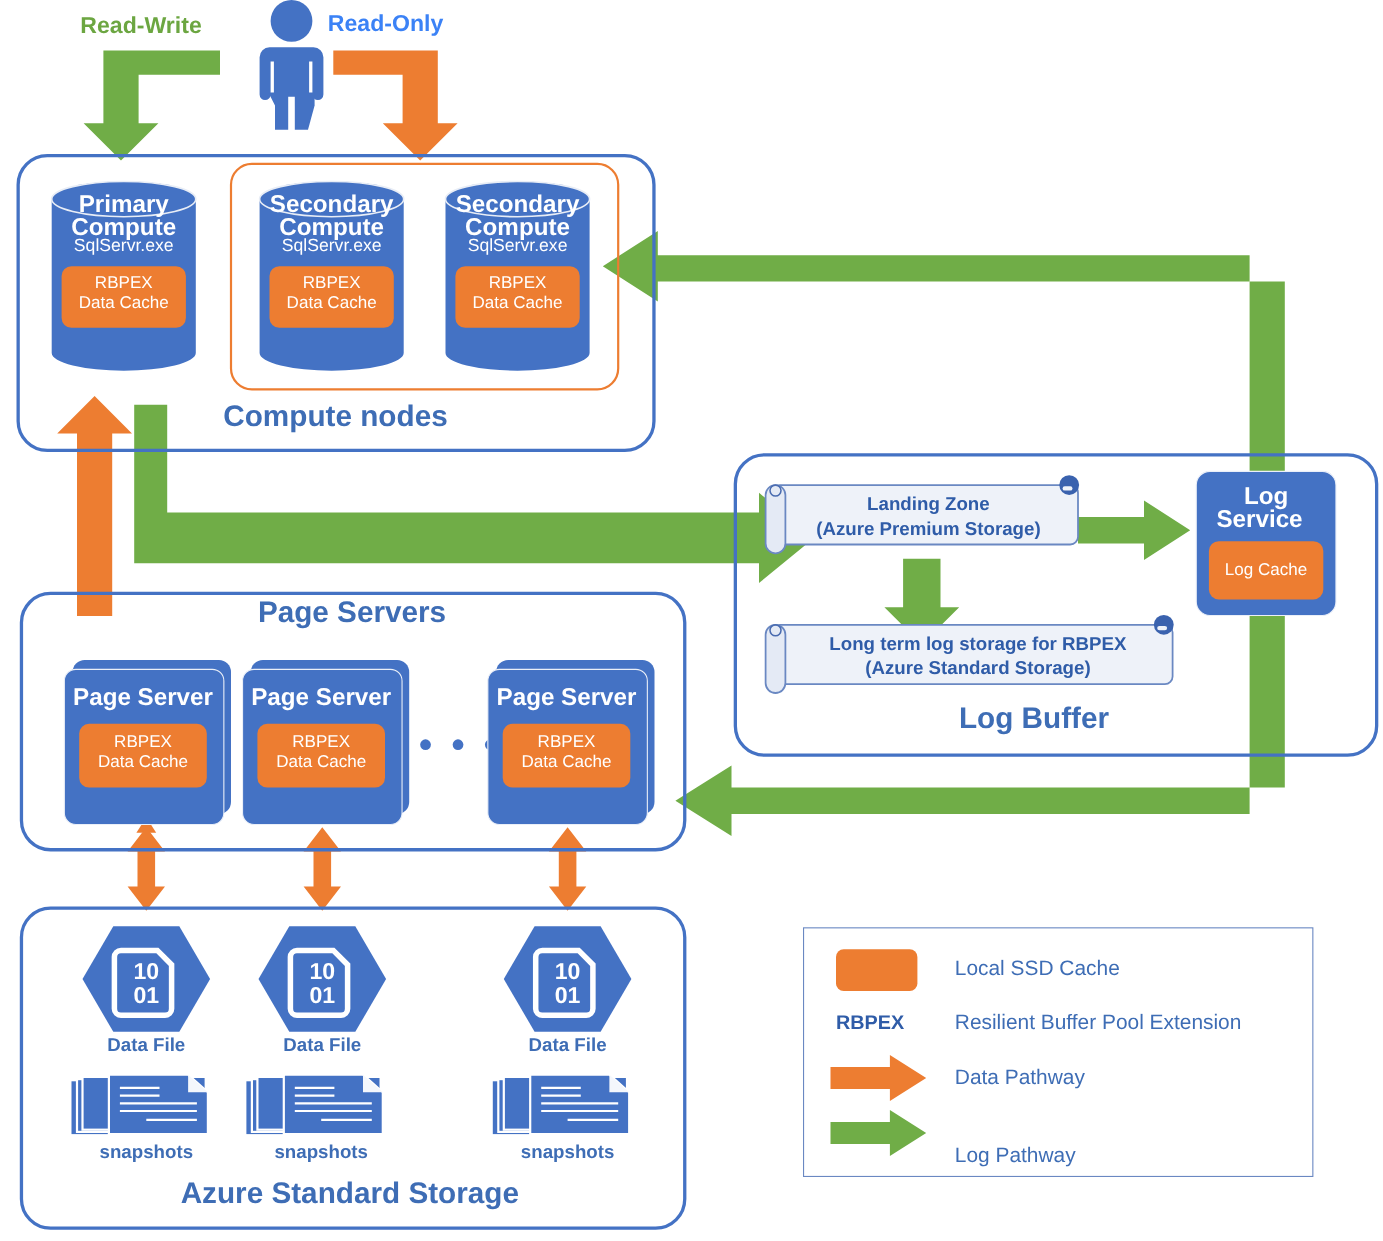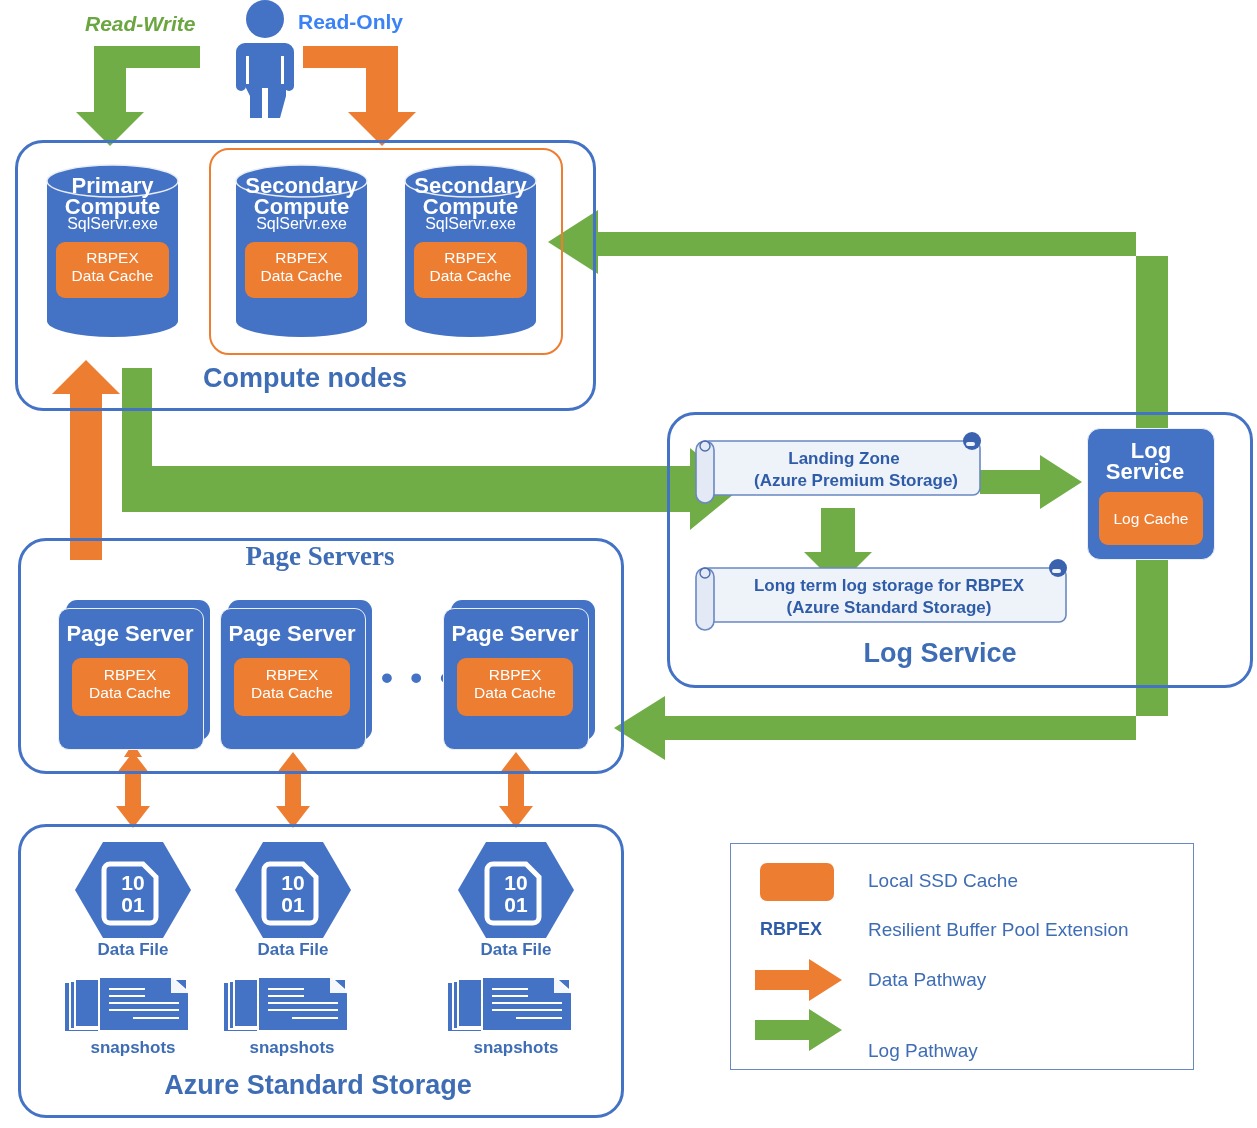--- a/index.html
+++ b/index.html
@@ -81,21 +81,21 @@
     </g>
   </svg>
 
   <svg class="abs" style="left:222px;top:0px;width:86px;height:120px;" viewBox="0 0 86 120">
     <circle cx="43" cy="19" r="19" fill="#4472C4"></circle>
     <path d="M23,43 h40 a9,9 0 0 1 9,9 v34 a5,5 0 0 1 -10,0 v-30 h-3 v32 h-32 v-32 h-3 v30 a5,5 0 0 1 -10,0 v-34 a9,9 0 0 1 9,-9 Z" fill="#4472C4"></path>
     <path d="M22,84 h18 v34 h-12 v-22 Z" fill="#4472C4"></path>
     <path d="M46,84 h18 v12 l-6,22 h-12 Z" fill="#4472C4"></path>
   </svg>
 
-  <div class="hdr-lbl rw" style="left:85px;top:12px;font-style:italic;">Read-Write</div>
+  <div class="hdr-lbl rw" style="left:73px;top:12px;">Read-Write</div>
   <div class="hdr-lbl ro" style="left:298px;top:10px;">Read-Only</div>
 
   <div class="abs" style="left:15px;top:140px;width:575px;height:265px;border:3.5px solid #4472C4;border-radius:28px;"></div>
 
   <div class="abs" style="left:209px;top:148px;width:350px;height:203px;border:2.5px solid #ED7D31;border-radius:20px;"></div>
 
   <div class="grp-title" style="left:175px;top:363px;width:260px;">Compute nodes</div>
 
   <div class="abs" style="left:45px;top:165px;width:135px;height:172px;">
     <svg style="position:absolute;left:0;top:0;width:135px;height:172px;" viewBox="0 0 135 172">
@@ -133,21 +133,21 @@
     <div class="lbl node-title" style="left:0;top:9px;width:135px;">Secondary</div>
     <div class="lbl node-title" style="left:0;top:30px;width:135px;">Compute</div>
     <div class="lbl node-sub" style="left:0;top:51px;width:135px;">SqlServr.exe</div>
     <div class="abs" style="left:11px;top:77px;width:113px;height:56px;background:#ED7D31;border-radius:9px;padding-top:7px;box-sizing:border-box;">
       <div class="cache-txt">RBPEX</div>
       <div class="cache-txt">Data Cache</div>
     </div>
   </div>
 
   <div class="abs" style="left:18px;top:538px;width:600px;height:230px;border:3.5px solid #4472C4;border-radius:28px;"></div>
-  <div class="grp-title" style="left:180px;top:541px;width:280px;font-family:Liberation Serif, serif;">Page Servers</div>
+  <div class="grp-title" style="left:180px;top:541px;width:280px;">Page Servers</div>
 
   <div class="abs" style="left:58px;top:600px;width:152px;height:148px;">
     <div class="abs" style="left:8px;top:0;width:144px;height:140px;background:#4472C4;border-radius:11px;"></div>
     <div class="abs" style="left:0;top:8px;width:144px;height:140px;background:#4472C4;border-radius:11px;border:1.5px solid #EAEFF8;"></div>
     <div class="lbl node-title" style="left:0;top:22px;width:144px;">Page Server</div>
     <div class="abs" style="left:14px;top:58px;width:116px;height:58px;background:#ED7D31;border-radius:9px;padding-top:8px;box-sizing:border-box;">
       <div class="cache-txt">RBPEX</div>
       <div class="cache-txt">Data Cache</div>
     </div>
   </div>
@@ -255,32 +255,32 @@
         <line x1="46" y1="21" x2="82" y2="21"></line>
         <line x1="46" y1="28" x2="116" y2="28"></line>
         <line x1="46" y1="35" x2="116" y2="35"></line>
         <line x1="70" y1="43" x2="116" y2="43"></line>
       </g>
     </svg>
   </div>
   <div class="snap-lbl" style="left:446px;top:1038px;">snapshots</div>
 
   <div class="abs" style="left:667px;top:412px;width:580px;height:270px;border:3.5px solid #4472C4;border-radius:28px;"></div>
-  <div class="grp-title" style="left:825px;top:638px;width:230px;">Log Service</div>
+  <div class="grp-title" style="left:825px;top:638px;width:230px;">Log Buffer</div>
 
   <div class="abs" style="left:692px;top:435px;width:292px;height:72px;">
     <svg style="position:absolute;left:0;top:0;width:292px;height:72px;" viewBox="0 0 292 72">
       <rect x="10" y="6" width="278" height="54" rx="7" fill="#EEF2F9" stroke="#6A88C2" stroke-width="1.6"></rect>
       <rect x="4" y="6" width="18" height="62" rx="9" fill="#E4EAF5" stroke="#6A88C2" stroke-width="1.6"></rect>
       <ellipse cx="13" cy="11" rx="5" ry="5" fill="none" stroke="#4A6CB0" stroke-width="1.4"></ellipse>
       <circle cx="280" cy="6" r="9" fill="#3A62AE"></circle>
       <rect x="274" y="7" width="9" height="4" rx="2" fill="#EEF2F9"></rect>
     </svg>
     <div class="scroll-txt" style="left:6px;top:13px;">Landing Zone</div>
-    <div class="scroll-txt" style="left:18px;top:35px;">(Azure Premium Storage)</div>
+    <div class="scroll-txt" style="left:6px;top:35px;">(Azure Premium Storage)</div>
   </div>
 
   <div class="abs" style="left:692px;top:562px;width:378px;height:72px;">
     <svg style="position:absolute;left:0;top:0;width:378px;height:72px;" viewBox="0 0 378 72">
       <rect x="10" y="6" width="364" height="54" rx="7" fill="#EEF2F9" stroke="#6A88C2" stroke-width="1.6"></rect>
       <rect x="4" y="6" width="18" height="62" rx="9" fill="#E4EAF5" stroke="#6A88C2" stroke-width="1.6"></rect>
       <ellipse cx="13" cy="11" rx="5" ry="5" fill="none" stroke="#4A6CB0" stroke-width="1.4"></ellipse>
       <circle cx="366" cy="6" r="9" fill="#3A62AE"></circle>
       <rect x="360" y="7" width="9" height="4" rx="2" fill="#EEF2F9"></rect>
     </svg>

